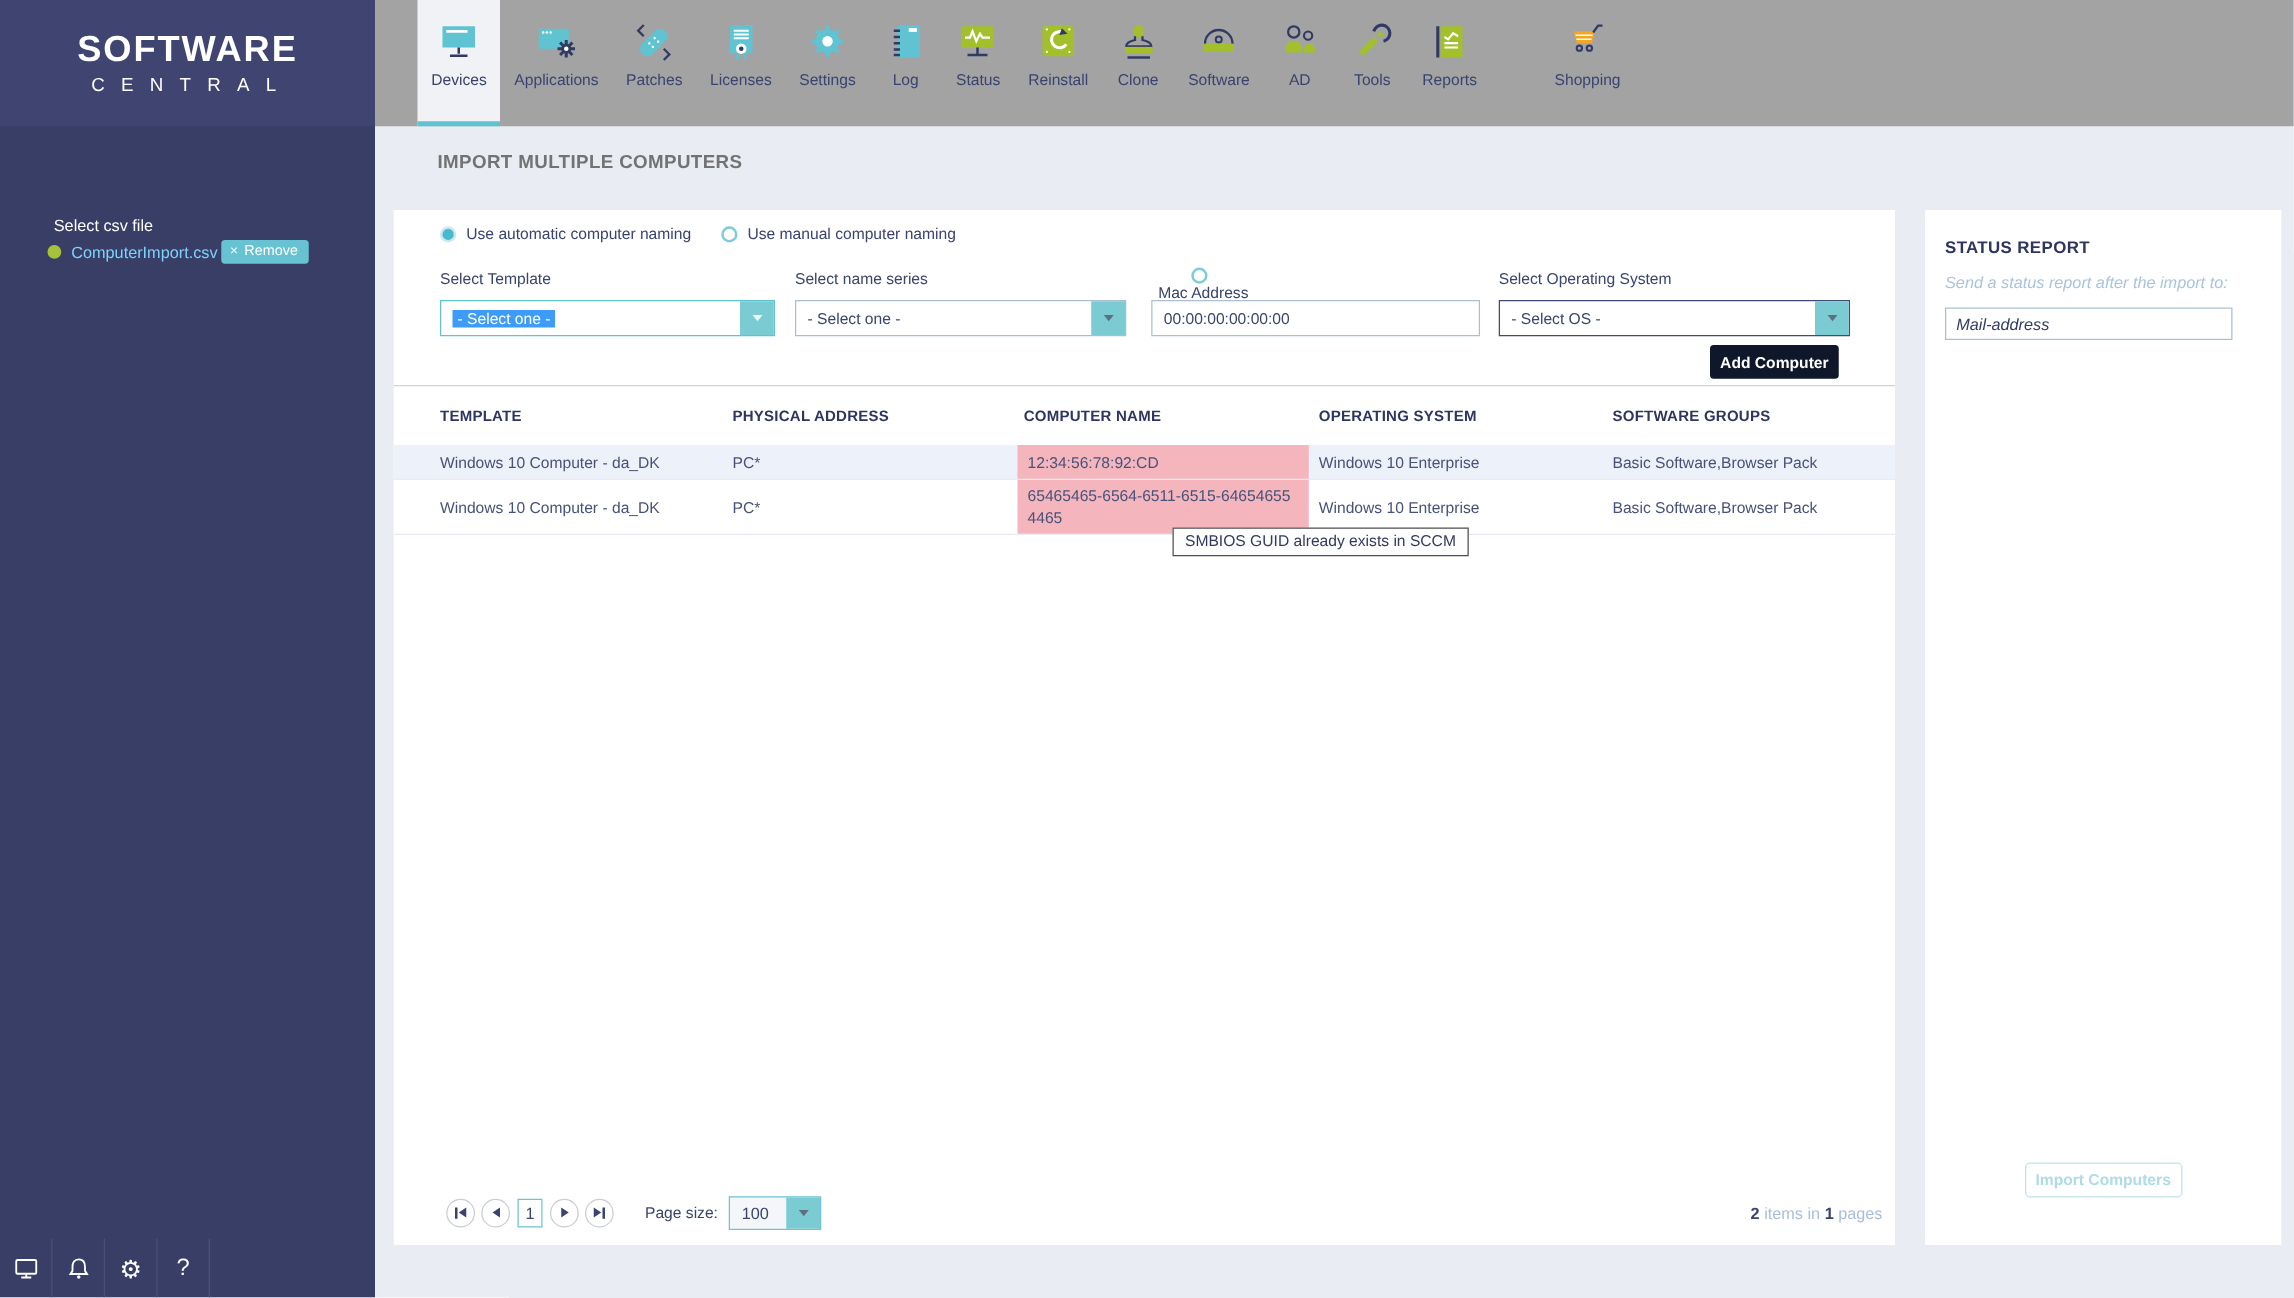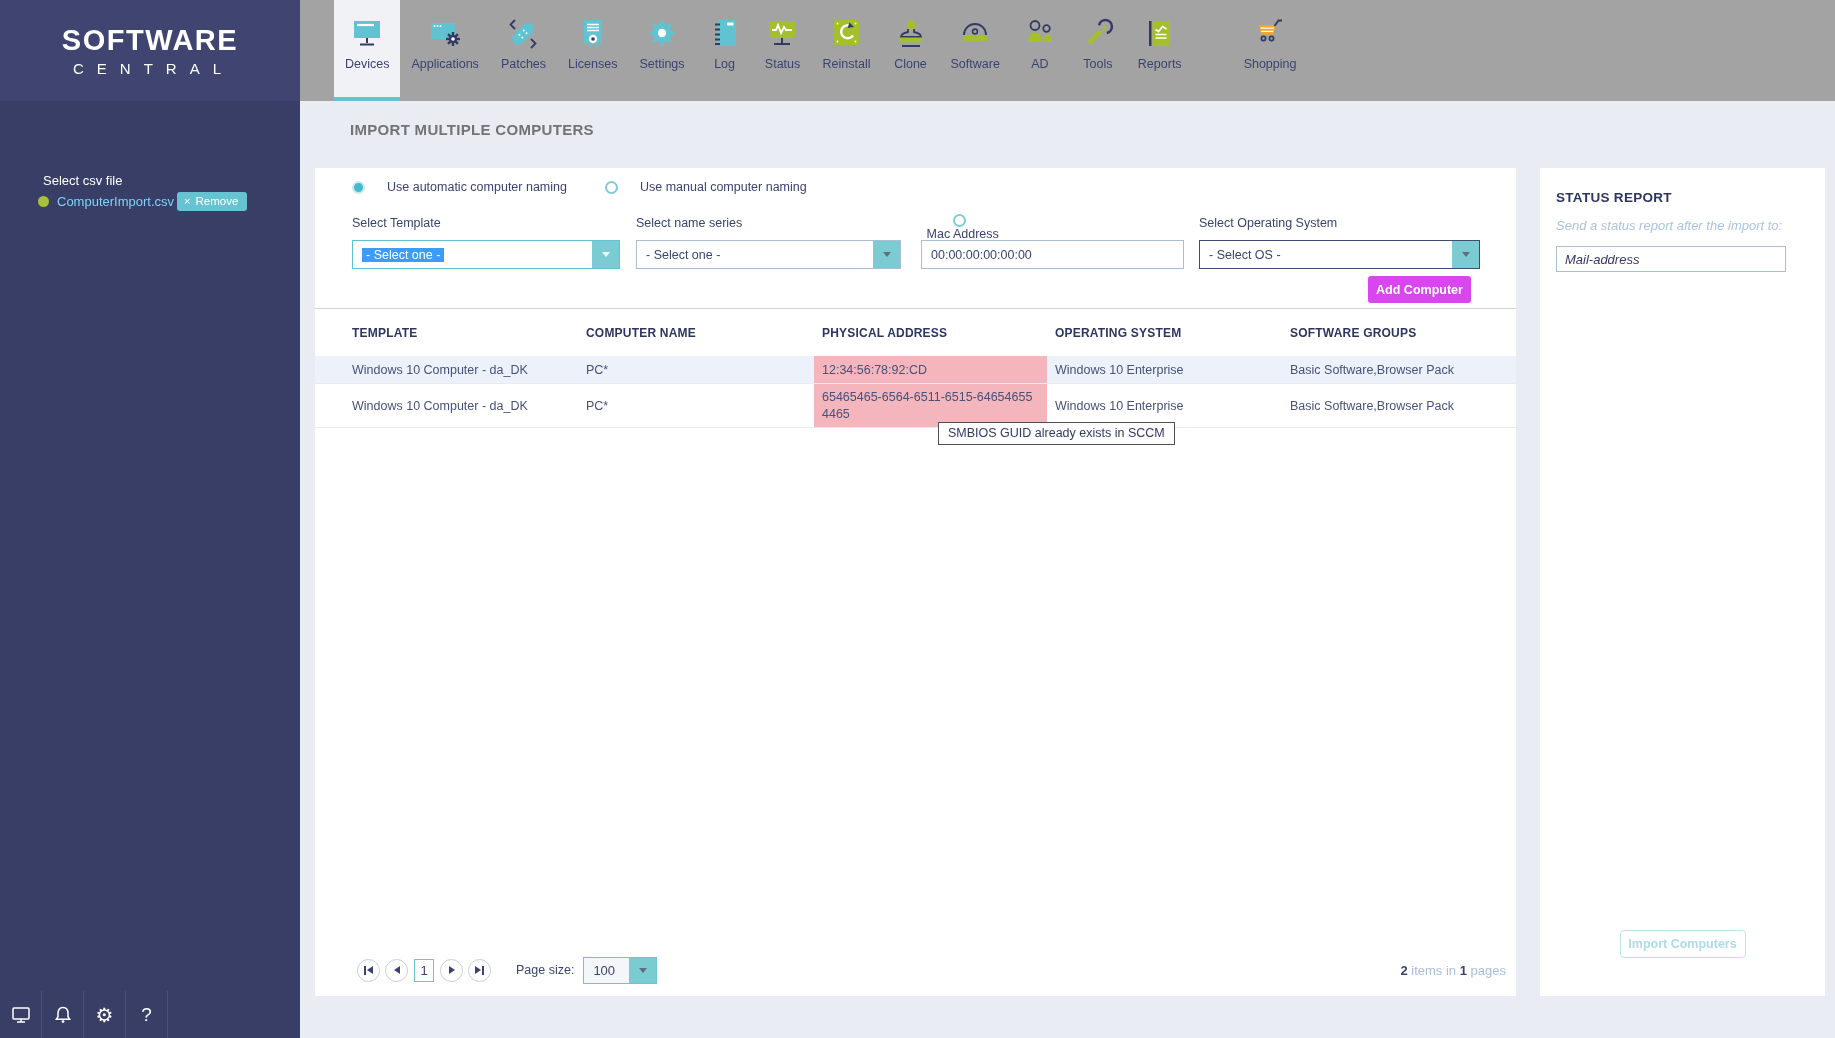--- a/index.html
+++ b/index.html
@@ -33,41 +33,41 @@
   .nav { display:flex; height:100%; padding-left:34px; }
   .nav-item { padding:15px 11px 0; display:flex; flex-direction:column; align-items:center; position:relative; cursor:pointer; }
   .nav-item .ic { height:37px; display:flex; align-items:center; justify-content:center; }
   .nav-item .lbl { font-size:12.5px; color:#3a4370; margin-top:5px; white-space:nowrap; }
   .nav-item.active { background:#f0f2f6; }
   .nav-item.active::after { content:""; position:absolute; left:0; right:0; bottom:0; height:4px; background:#5fc3d2; }
   .nav-item.gap { margin-left:40px; }
   
   .page-title { position:absolute; left:350px; top:121px; font-size:15px; font-weight:bold; color:#737373; letter-spacing:.3px; }
   .main-panel { position:absolute; left:315px; top:168px; width:1201px; height:828px; background:#fff; }
-  .radio-row { position:absolute; left:37px; top:12px; display:flex; align-items:center; font-size:12.5px;gap:14px; }
+  .radio-row { position:absolute; left:37px; top:12px; display:flex; align-items:center; font-size:12.5px; }
   .radio { width:13px; height:13px; border-radius:50%; border:2px solid #7fccd8; background:#fff; margin-right:8px; flex:none; }
   .radio.on { background:#49b9cc; border:2px solid #c9e8ef; }
   .radio-row .second { margin-left:24px; }
   .fld-label { position:absolute; top:48px; font-size:12.5px; color:#39456e; }
   .inline-radios { position:absolute; top:46px; left:606px; display:flex; align-items:center; font-size:12.5px;flex-direction:column; }
   .inline-radios .radio { margin-right:7px; }
   .inline-radios .g { margin-left:16px; }
   .combo { position:absolute; top:72px; height:29px; background:#fff; display:flex; align-items:center; }
   .combo .val { flex:1; padding-left:9px; font-size:12.5px; color:#39456e; white-space:nowrap; overflow:hidden; }
   .combo .arrow-box { width:27px; align-self:stretch; background:#7bccd2; display:flex; align-items:center; justify-content:center; flex:none; cursor:pointer; }
   .tri-down { width:0; height:0; border-left:4.5px solid transparent; border-right:4.5px solid transparent; border-top:5px solid #5e6f80; }
   .tri-down.light { border-top-color:#ecf8f9; }
   .sel-hl { background:#3d9bfa; color:#fff; padding:1px 4px 2px; }
   .combo.template { left:37px; width:268px; border:1px solid #5fc3d2; }
   .combo.series { left:321px; width:265px; border:1px solid #a9bed2; }
   .combo.os { left:884px; width:281px; border:1px solid #3f4a75; }
   .text-input { position:absolute; top:72px; height:29px; border:1px solid #a9c0d4; font-size:12.5px; color:#39456e;
     padding-left:9px; font-family:"Liberation Sans", sans-serif; }
   .mac-input { left:606px; width:263px; }
-  .add-btn { position:absolute; left:1053px; top:108px; width:103px; height:27px; background:#d946ef; border:none;
+  .add-btn { position:absolute; left:1053px; top:108px; width:103px; height:27px; background:#0f172a; border:none;
     border-radius:3px; color:#fff; font-weight:bold; font-size:12.5px; cursor:pointer; font-family:"Liberation Sans", sans-serif; }
   
   .grid { position:absolute; left:0; right:0; top:140px; border-top:1px solid #ccd5e2; }
   .trow { display:flex; padding-left:29px; align-items:stretch; }
   .thead { height:47px; }
   .thead .c { display:flex; align-items:center; font-size:12px; font-weight:bold; color:#2e3560; letter-spacing:.2px; }
   .c { padding-left:8px; }
   .c1 { width:234px; flex:none; }
   .c2 { width:236px; flex:none; }
   .c3 { width:233px; flex:none; }
@@ -383,22 +383,22 @@
     <span class="arrow-box">
         <span class="tri-down"></span>
       </span>
   </div>
 
   <button class="add-btn">Add Computer</button>
 
   <div class="grid">
     <div class="trow thead">
       <div class="c c1">TEMPLATE</div>
+      <div class="c c3">PHYSICAL ADDRESS</div>
       <div class="c c2">COMPUTER NAME</div>
-      <div class="c c3">PHYSICAL ADDRESS</div>
       <div class="c c4">OPERATING SYSTEM</div>
       <div class="c c5">SOFTWARE GROUPS</div>
     </div>
 
     <div class="trow drow r1">
       <div class="c c1">Windows 10 Computer - da_DK</div>
       <div class="c c2">PC*</div>
       <div class="c c3 cell-err">
         <span>12:34:56:78:92:CD</span>
       </div>

